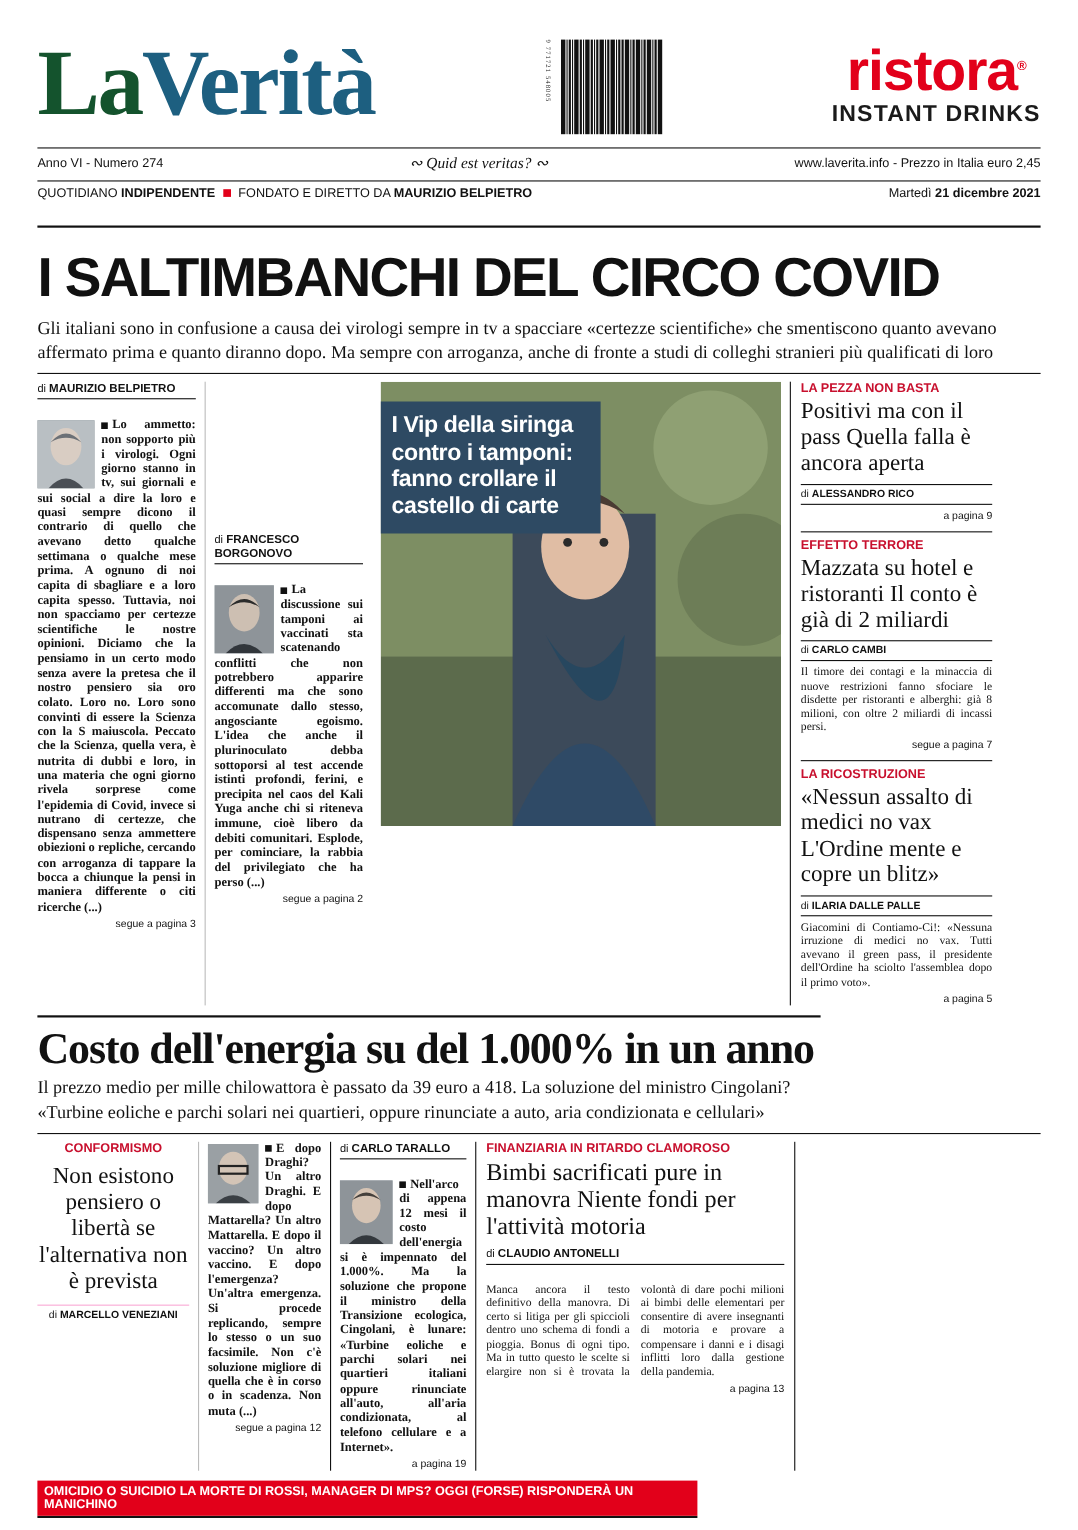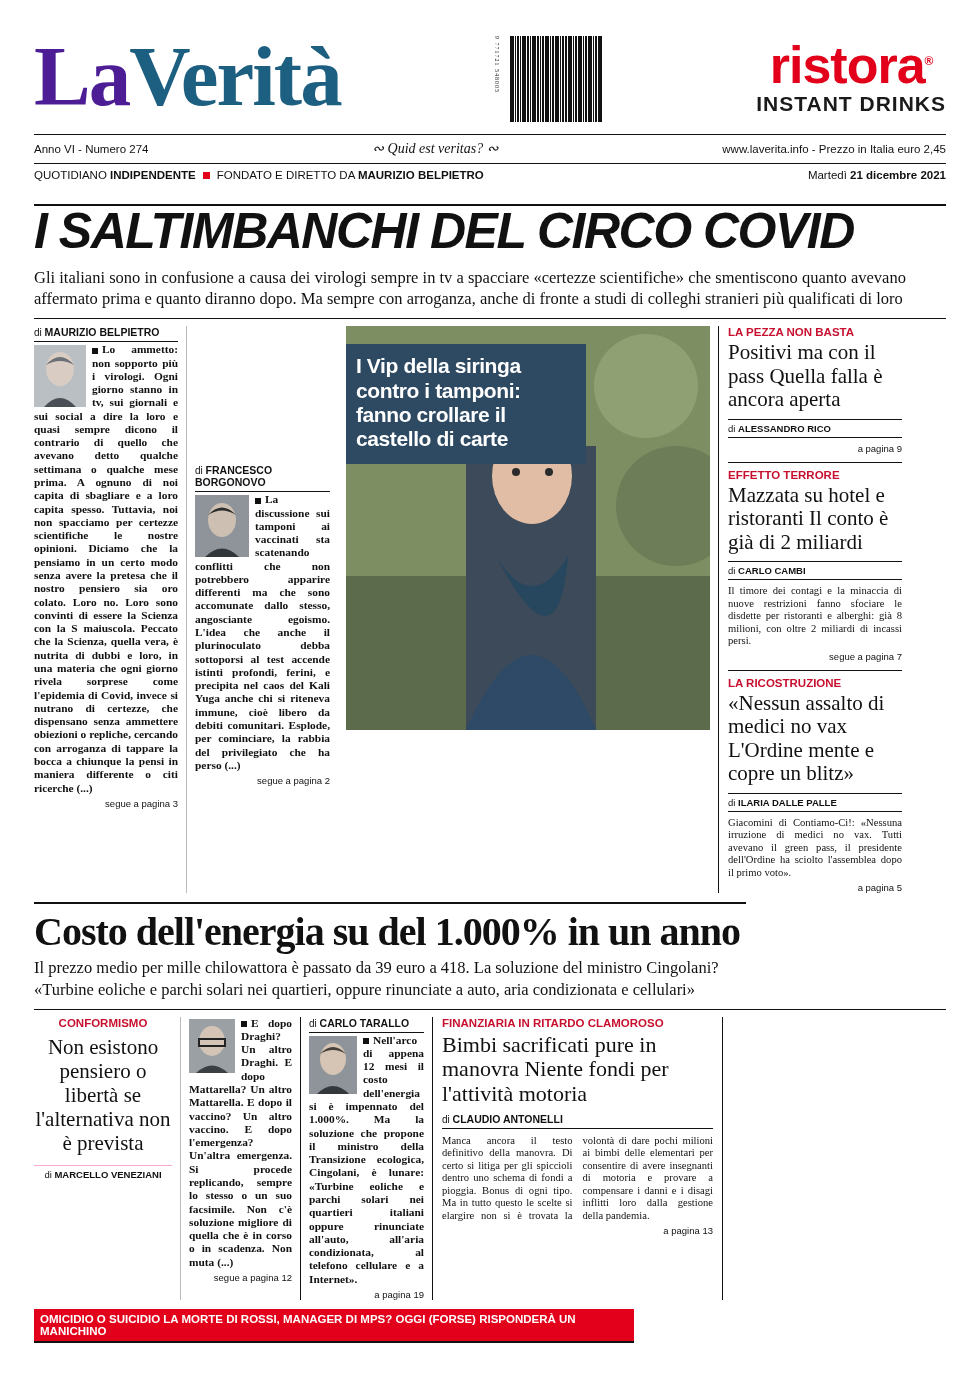--- a/index.html
+++ b/index.html
@@ -10,61 +10,61 @@
     font-family: "Liberation Serif", serif;
     color:#111;
     position:relative;
     overflow:hidden;
   }
   .page { width:980px; height:1391px; padding:0 34px; position:relative; }
 
   
   .masthead { display:flex; align-items:center; justify-content:space-between; padding-top:22px; height:130px; }
   .logo { font-family:"Liberation Serif", serif; font-weight:bold; font-size:85px; letter-spacing:-2px; line-height:1; color:#14688f; }
-  .logo .la { color:#4c1d95; }
+  .logo .la { color:#14532d; }
   .logo .verita { color:#1d5f80; }
   .barcode { display:flex; align-items:flex-end; height:92px; gap:1px; margin-left:10px; }
   .barcode i { display:block; width:2px; height:86px; background:#111; }
   .barcode i.w { width:4px; }
   .barcode i.s { width:1px; }
   .barcode-label { writing-mode:vertical-rl; font-size:6px; letter-spacing:1px; color:#111; height:86px; }
   .ristora { text-align:center; line-height:1; }
   .ristora .word { font-family:"Liberation Sans", sans-serif; font-weight:bold; font-size:52px; color:#e2001a; letter-spacing:-1px; position:relative; }
   .ristora .word sup { font-size:12px; vertical-align:super; }
   .ristora .sub { font-family:"Liberation Sans", sans-serif; font-weight:bold; font-size:21px; letter-spacing:1px; color:#1a1a1a; margin-top:2px; }
 
   
   .inforow { display:flex; align-items:center; justify-content:space-between; font-family:"Liberation Sans", sans-serif; font-size:11.5px; padding:5px 0 6px; border-top:1px solid #111; border-bottom:1px solid #111; margin-top:4px;}
   .inforow .mid { font-family:"Liberation Serif", serif; font-style:italic; font-size:14px; }
   .inforow2 { display:flex; align-items:center; justify-content:space-between; font-family:"Liberation Sans", sans-serif; font-size:11.5px; padding:5px 0 23px; border-bottom:2px solid #111; }
   .sqr { display:inline-block; width:7px; height:7px; background:#e2001a; margin:0 7px; vertical-align:middle; }
 
   
   .kicker { font-family:"Liberation Sans", sans-serif; font-weight:bold; font-size:21.5px; color:#c8102e; letter-spacing:-0.3px; margin-top:11px; }
-  .mainhead { font-family:"Liberation Sans", sans-serif; font-weight:bold; font-size:50px; letter-spacing:-1.5px; line-height:1.02; margin-top:0;font-style:italic; }
+  .mainhead { font-family:"Liberation Sans", sans-serif; font-weight:bold; font-size:50px; letter-spacing:-1.5px; line-height:1.02; margin-top:20px; }
   .standfirst { font-size:16.5px; line-height:1.28; margin-top:10px; padding-bottom:9px; border-bottom:1px solid #111; }
 
   
   .grid { display:flex; gap:0; margin-top:7px; }
   .col-a { width:152px; padding-right:8px; }
   .col-b { width:152px; padding:0 8px; border-left:1px solid #bbb; }
   .col-c { width:380px; padding:0 8px; }
   .col-d { width:184px; padding-left:9px; border-left:1px solid #111; }
 
-  .byline { font-family:"Liberation Sans", sans-serif; font-size:10px; border-bottom:1px solid #111; padding-bottom:3px; margin-bottom:1px; }
+  .byline { font-family:"Liberation Sans", sans-serif; font-size:10px; border-bottom:1px solid #111; padding-bottom:3px; margin-bottom:17px; }
   .byline b { font-size:10.5px; }
   .portrait { width:52px; height:62px; float:left; margin:2px 6px 2px 0; background:#9aa3a8; position:relative; overflow:hidden; }
   .portrait.p2 { width:54px; height:62px; }
   .body-text { font-size:11.4px; line-height:1.165; text-align:justify; hyphens:auto;font-weight:bold; }
   .body-text .sq { display:inline-block; width:6px; height:6px; background:#111; margin-right:4px; vertical-align:middle; }
   .segue { font-family:"Liberation Sans", sans-serif; font-size:9.5px; text-align:right; margin-top:3px; }
 
   
   .photo-wrap { position:relative; width:100%; height:404px; overflow:hidden; }
-  .overlay-title { position:absolute; left:0; top:18px; background:#2e4a63; color:#fff; font-family:"Liberation Sans", sans-serif; font-weight:bold; font-size:21px; line-height:1.16; padding:10px 14px 12px 10px; width:240px; letter-spacing:-0.4px; }
+  .overlay-title { position:absolute; left:0; top:18px; background:#2e4a63; color:#fff; font-family:"Liberation Sans", sans-serif; font-weight:bold; font-size:21px; line-height:1.16; padding:10px 14px 12px 10px; width:200px; letter-spacing:-0.4px; }
 
   
   .rsec-label { font-family:"Liberation Sans", sans-serif; font-weight:bold; font-size:11.5px; color:#c8102e; letter-spacing:0px; }
   .rsec-head { font-size:21px; line-height:1.12; margin-top:3px; }
   .rsec-byline { font-family:"Liberation Sans", sans-serif; font-size:9.5px; border-bottom:1px solid #111; border-top:1px solid #111; padding:3px 0; margin:7px 0 5px; }
   .rsec-body { font-size:10.6px; line-height:1.18; text-align:justify; }
   .hr-b { border-top:1px solid #111; margin:8px 0 6px; }
 
   
   .energy { border-top:2px solid #111; margin-top:9px; padding-top:8px; }

